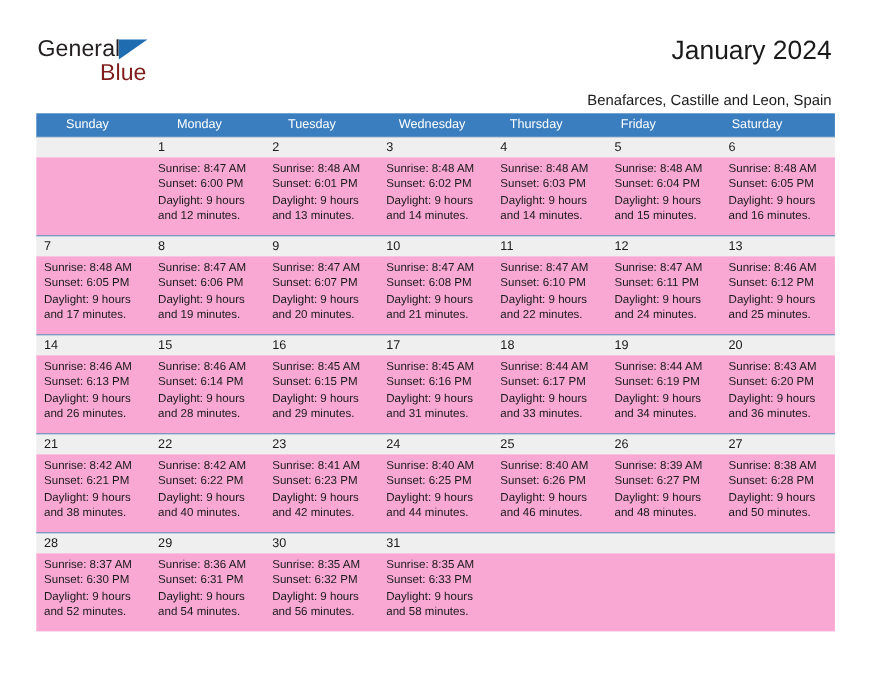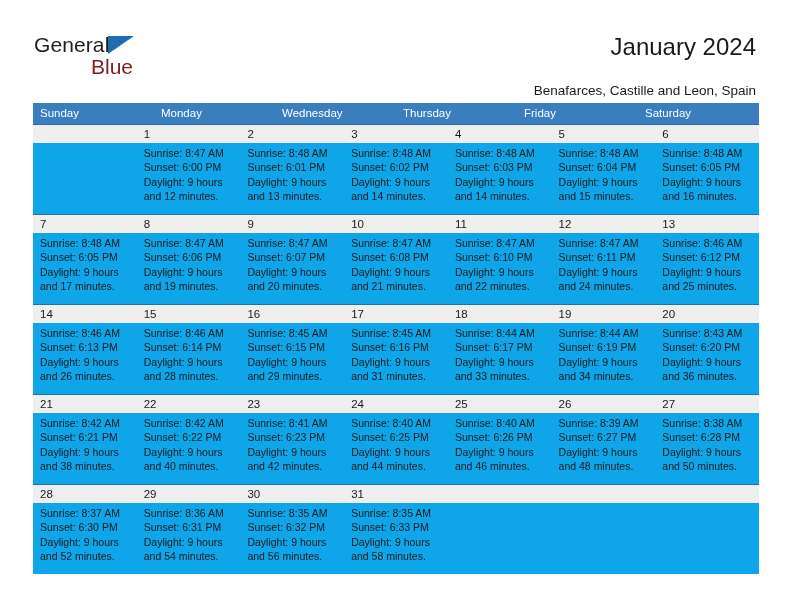--- a/index.html
+++ b/index.html
@@ -94,20 +94,21 @@
     position: absolute;
     left: 33px;
     top: 103px;
     width: 726px;
   }
 
   .weekday-row {
     display: flex;
     background: #3a7ebf;
     height: 21px;
+    padding-left: 20px;
   }
   .weekday-cell {
     flex: 1 1 0;
     color: #ffffff;
     font-size: 11.5px;
     line-height: 21px;
     padding-left: 7px;
     box-sizing: border-box;
     white-space: nowrap;
     overflow: hidden;
@@ -127,21 +128,21 @@
   .daynum-cell {
     flex: 1 1 0;
     font-size: 11.5px;
     line-height: 18px;
     padding-left: 7px;
     box-sizing: border-box;
     color: #1a1a1a;
   }
   .detail-strip {
     display: flex;
-    background: #0ea5e9;
+    background: #f9a8d4;
     height: 71px;
   }
   .detail-cell {
     flex: 1 1 0;
     padding: 3px 7px 0 7px;
     box-sizing: border-box;
     font-size: 10.5px;
     line-height: 14.3px;
     color: #1a1a1a;
   }
@@ -168,20 +169,21 @@
       <div class="cal-subtitle">Benafarces, Castille and Leon, Spain</div>
     </div>
 
   </div>
 
   <div class="calendar">
 
     <div class="weekday-row">
       <div class="weekday-cell">Sunday</div>
       <div class="weekday-cell">Monday</div>
+      <div class="weekday-cell">Tuesday</div>
       <div class="weekday-cell">Wednesday</div>
       <div class="weekday-cell">Thursday</div>
       <div class="weekday-cell">Friday</div>
       <div class="weekday-cell">Saturday</div>
     </div>
 
     <div class="week-row">
       <div class="daynum-strip">
         <div class="daynum-cell"></div>
         <div class="daynum-cell">1</div>

